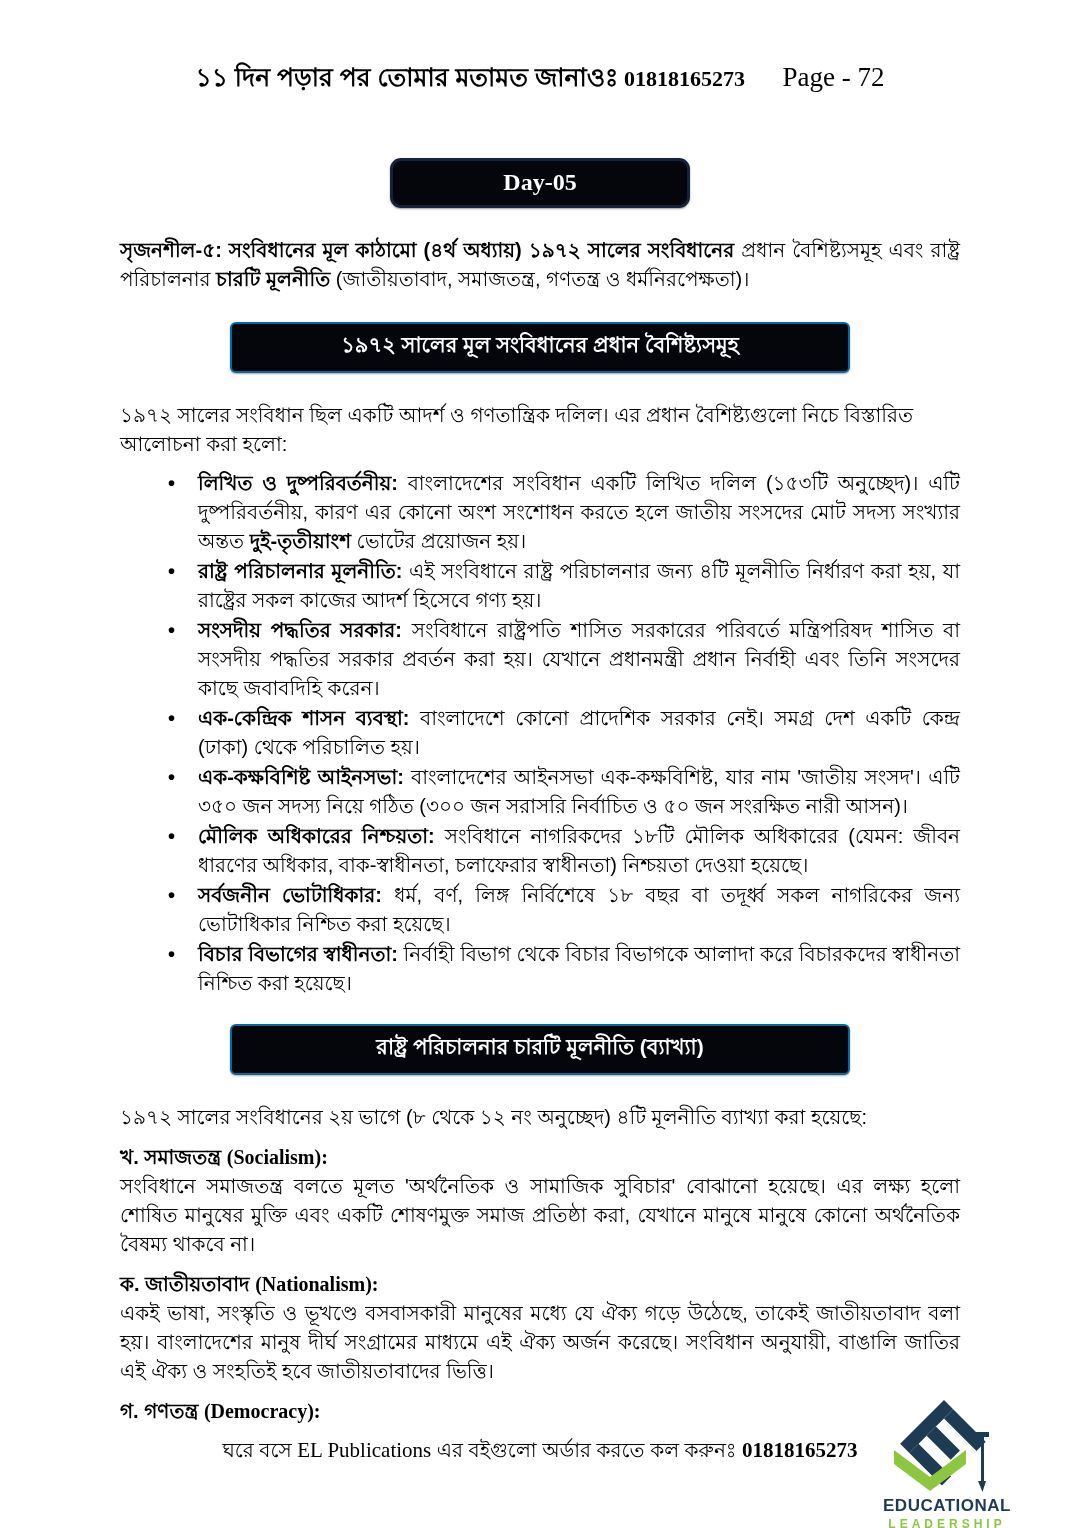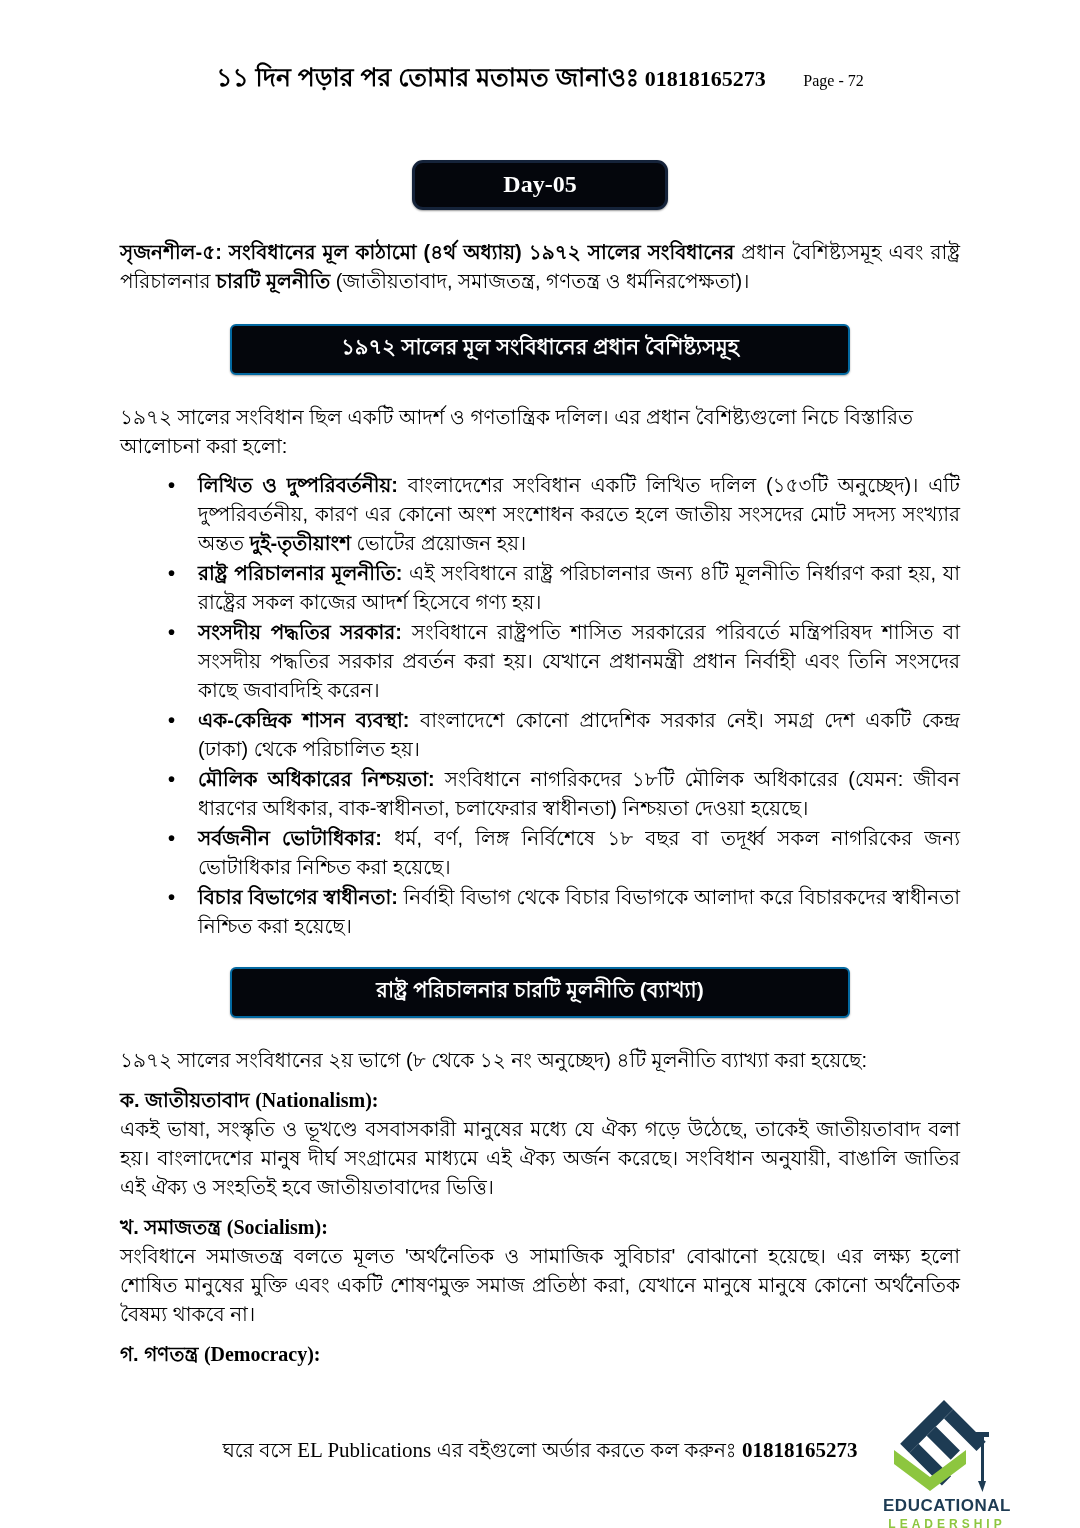--- a/index.html
+++ b/index.html
@@ -9,25 +9,25 @@
     font-family:"Liberation Sans","DejaVu Sans",sans-serif;
     color:#000; font-size:20px;
   }
   .b      { font-weight:bold; }
   .page   { width:1080px; height:1528px; position:relative; }
 
   
   .header { padding-top:62px; text-align:center; line-height:30px; }
   .header .note  { font-size:25px; font-weight:bold; }
   .header .phone { font-size:22px; font-weight:bold; font-family:"Liberation Serif","DejaVu Serif",serif; }
-  .header .pageno{ font-size:16px; margin-left:32px; font-family:"Liberation Serif","DejaVu Serif",serif; }
+  .header .pageno{ font-size:27px; margin-left:32px; font-family:"Liberation Serif","DejaVu Serif",serif; }
 
   
   .day-banner {
-    width:256px; margin:64px auto 0; background:#04060c;
+    width:300px; margin:64px auto 0; background:#04060c;
     border:3px solid #15233a; border-radius:11px; text-align:center;
     padding:8px 0 9px; box-shadow:0 1px 2px rgba(0,0,0,.4);
   }
   .day-banner span { color:#fff; font-weight:bold; font-size:24px;
     font-family:"Liberation Serif","DejaVu Serif",serif; }
 
   
   .content { margin:0 120px; }
   .intro { margin-top:28px; line-height:29px; text-align:justify; font-size:20px; }
 
@@ -111,20 +111,24 @@
       </li>
       <li>
         <span class="b">সংসদীয় পদ্ধতির সরকার:</span>
         <span>সংবিধানে রাষ্ট্রপতি শাসিত সরকারের পরিবর্তে মন্ত্রিপরিষদ শাসিত বা সংসদীয় পদ্ধতির সরকার প্রবর্তন করা হয়। যেখানে প্রধানমন্ত্রী প্রধান নির্বাহী এবং তিনি সংসদের কাছে জবাবদিহি করেন।</span>
       </li>
       <li>
         <span class="b">এক-কেন্দ্রিক শাসন ব্যবস্থা:</span>
         <span>বাংলাদেশে কোনো প্রাদেশিক সরকার নেই। সমগ্র দেশ একটি কেন্দ্র (ঢাকা) থেকে পরিচালিত হয়।</span>
       </li>
       <li>
+        <span class="b">এক-কক্ষবিশিষ্ট আইনসভা:</span>
+        <span>বাংলাদেশের আইনসভা এক-কক্ষবিশিষ্ট, যার নাম 'জাতীয় সংসদ'। এটি ৩৫০ জন সদস্য নিয়ে গঠিত (৩০০ জন সরাসরি নির্বাচিত ও ৫০ জন সংরক্ষিত নারী আসন)।</span>
+      </li>
+      <li>
         <span class="b">মৌলিক অধিকারের নিশ্চয়তা:</span>
         <span>সংবিধানে নাগরিকদের ১৮টি মৌলিক অধিকারের (যেমন: জীবন ধারণের অধিকার, বাক-স্বাধীনতা, চলাফেরার স্বাধীনতা) নিশ্চয়তা দেওয়া হয়েছে।</span>
       </li>
       <li>
         <span class="b">সর্বজনীন ভোটাধিকার:</span>
         <span>ধর্ম, বর্ণ, লিঙ্গ নির্বিশেষে ১৮ বছর বা তদূর্ধ্ব সকল নাগরিকের জন্য ভোটাধিকার নিশ্চিত করা হয়েছে।</span>
       </li>
       <li>
         <span class="b">বিচার বিভাগের স্বাধীনতা:</span>
         <span>নির্বাহী বিভাগ থেকে বিচার বিভাগকে আলাদা করে বিচারকদের স্বাধীনতা নিশ্চিত করা হয়েছে।</span>
@@ -132,32 +136,32 @@
     </ul>
 
     <div class="section-banner" style="margin-top:26px;">
       <span>রাষ্ট্র পরিচালনার চারটি মূলনীতি (ব্যাখ্যা)</span>
     </div>
 
     <p class="lead">১৯৭২ সালের সংবিধানের ২য় ভাগে (৮ থেকে ১২ নং অনুচ্ছেদ) ৪টি মূলনীতি ব্যাখ্যা করা হয়েছে:</p>
 
     <div class="principle">
       <p class="p-head">
+        <span class="b">খ. সমাজতন্ত্র</span>
+        <span class="b en">(Socialism):</span>
+      </p>
+      <p class="p-body">সংবিধানে সমাজতন্ত্র বলতে মূলত 'অর্থনৈতিক ও সামাজিক সুবিচার' বোঝানো হয়েছে। এর লক্ষ্য হলো শোষিত মানুষের মুক্তি এবং একটি শোষণমুক্ত সমাজ প্রতিষ্ঠা করা, যেখানে মানুষে মানুষে কোনো অর্থনৈতিক বৈষম্য থাকবে না।</p>
+    </div>
+
+    <div class="principle">
+      <p class="p-head">
         <span class="b">ক. জাতীয়তাবাদ</span>
         <span class="b en">(Nationalism):</span>
       </p>
       <p class="p-body">একই ভাষা, সংস্কৃতি ও ভূখণ্ডে বসবাসকারী মানুষের মধ্যে যে ঐক্য গড়ে উঠেছে, তাকেই জাতীয়তাবাদ বলা হয়। বাংলাদেশের মানুষ দীর্ঘ সংগ্রামের মাধ্যমে এই ঐক্য অর্জন করেছে। সংবিধান অনুযায়ী, বাঙালি জাতির এই ঐক্য ও সংহতিই হবে জাতীয়তাবাদের ভিত্তি।</p>
-    </div>
-
-    <div class="principle">
-      <p class="p-head">
-        <span class="b">খ. সমাজতন্ত্র</span>
-        <span class="b en">(Socialism):</span>
-      </p>
-      <p class="p-body">সংবিধানে সমাজতন্ত্র বলতে মূলত 'অর্থনৈতিক ও সামাজিক সুবিচার' বোঝানো হয়েছে। এর লক্ষ্য হলো শোষিত মানুষের মুক্তি এবং একটি শোষণমুক্ত সমাজ প্রতিষ্ঠা করা, যেখানে মানুষে মানুষে কোনো অর্থনৈতিক বৈষম্য থাকবে না।</p>
     </div>
 
     <div class="principle">
       <p class="p-head">
         <span class="b">গ. গণতন্ত্র</span>
         <span class="b en">(Democracy):</span>
       </p>
     </div>
 
   </div>

